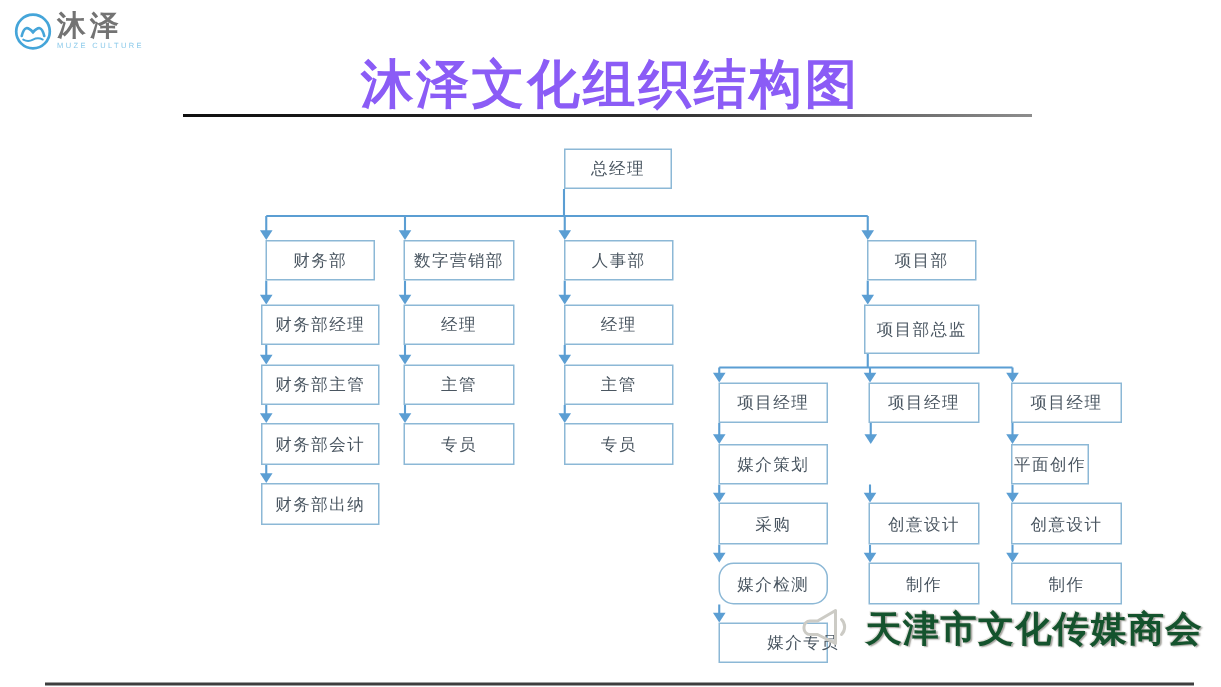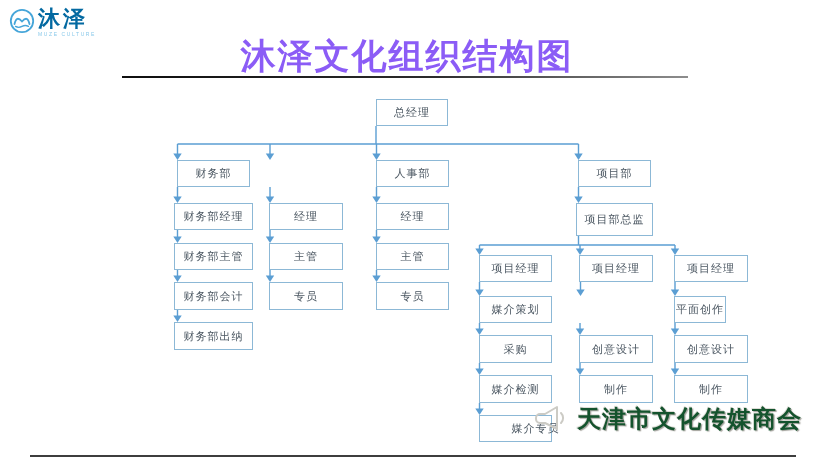--- a/index.html
+++ b/index.html
@@ -3,21 +3,21 @@
 <meta charset="utf-8">
 <style>
   html,body{margin:0;padding:0;background:#fff;}
   .stage{
     position:relative;width:814px;height:458px;background:#ffffff;overflow:hidden;
     font-family:"Liberation Sans","DejaVu Sans",sans-serif;
   }
   
   .logo{position:absolute;top:8px;left:9px;display:flex;align-items:flex-start;gap:3px;}
   .logo-textcol{display:flex;flex-direction:column;line-height:1;}
-  .brand-name{font-size:22px;font-weight:600;color:#0369a1;letter-spacing:3px;}
+  .brand-name{font-size:19px;font-weight:600;color:#737373;letter-spacing:3px;}
   .brand-caption{font-size:5px;color:#8ac9ea;letter-spacing:1.6px;margin-top:2px;}
   
   .page-title{
     position:absolute;top:33px;left:0;width:100%;text-align:center;
     font-size:35px;font-weight:bold;color:#8b5cf6;letter-spacing:2px;
   }
   .title-rule{
     position:absolute;left:122px;top:76px;width:566px;height:2px;
     background:linear-gradient(90deg,#0f0f0f 0%,#2c2c2c 55%,#8d8d8d 100%);
   }
@@ -88,39 +88,40 @@
         <polygon points="177.5,160 173.3,153.5 181.7,153.5" fill="#5b9ed3"></polygon>
         <polygon points="270,160 265.8,153.5 274.2,153.5" fill="#5b9ed3"></polygon>
         <polygon points="376.5,160 372.3,153.5 380.7,153.5" fill="#5b9ed3"></polygon>
         <polygon points="578.5,160 574.3,153.5 582.7,153.5" fill="#5b9ed3"></polygon>
         <polygon points="479.5,255 475.3,248.5 483.7,248.5" fill="#5b9ed3"></polygon>
         <polygon points="580,255 575.8,248.5 584.2,248.5" fill="#5b9ed3"></polygon>
         <polygon points="675,255 670.8,248.5 679.2,248.5" fill="#5b9ed3"></polygon>
       </svg>
       <div class="node" style="left: 340px; top: 99px; width: 72px; height: 27px;">总经理</div>
       <div class="node" style="left: 141px; top: 160px; width: 73px; height: 27px;">财务部</div>
+      <div class="node" style="left: 233px; top: 160px; width: 74px; height: 27px;">数字营销部</div>
       <div class="node" style="left: 340px; top: 160px; width: 73px; height: 27px;">人事部</div>
       <div class="node" style="left: 542px; top: 160px; width: 73px; height: 27px;">项目部</div>
       <div class="node" style="left: 138px; top: 203px; width: 79px; height: 27px;">财务部经理</div>
       <div class="node" style="left: 138px; top: 243px; width: 79px; height: 27px;">财务部主管</div>
       <div class="node" style="left: 138px; top: 282px; width: 79px; height: 28px;">财务部会计</div>
       <div class="node" style="left: 138px; top: 322px; width: 79px; height: 28px;">财务部出纳</div>
       <div class="node" style="left: 233px; top: 203px; width: 74px; height: 27px;">经理</div>
       <div class="node" style="left: 233px; top: 243px; width: 74px; height: 27px;">主管</div>
       <div class="node" style="left: 233px; top: 282px; width: 74px; height: 28px;">专员</div>
       <div class="node" style="left: 340px; top: 203px; width: 73px; height: 27px;">经理</div>
       <div class="node" style="left: 340px; top: 243px; width: 73px; height: 27px;">主管</div>
       <div class="node" style="left: 340px; top: 282px; width: 73px; height: 28px;">专员</div>
       <div class="node" style="left: 540px; top: 203px; width: 77px; height: 33px;">项目部总监</div>
       <div class="node" style="left: 443px; top: 255px; width: 73px; height: 27px;">项目经理</div>
       <div class="node" style="left: 543px; top: 255px; width: 74px; height: 27px;">项目经理</div>
       <div class="node" style="left: 638px; top: 255px; width: 74px; height: 27px;">项目经理</div>
       <div class="node" style="left: 443px; top: 296px; width: 73px; height: 27px;">媒介策划</div>
       <div class="node" style="left: 443px; top: 335px; width: 73px; height: 28px;">采购</div>
-      <div class="node" style="left: 443px; top: 375px; width: 73px; height: 28px;">媒介检测</div>
+      <div class="node" style="left: 443px; top: 375px; width: 73px; height: 28px; border-radius: 10px;">媒介检测</div>
       <div class="node" style="left: 443px; top: 415px; width: 73px; height: 27px; padding-left: 40px;">媒介专员</div>
       <div class="node" style="left: 543px; top: 335px; width: 74px; height: 28px;">创意设计</div>
       <div class="node" style="left: 543px; top: 375px; width: 74px; height: 28px;">制作</div>
       <div class="node" style="left: 638px; top: 296px; width: 52px; height: 27px; font-family: Liberation Mono, monospace;">平面创作</div>
       <div class="node" style="left: 638px; top: 335px; width: 74px; height: 28px;">创意设计</div>
       <div class="node" style="left: 638px; top: 375px; width: 74px; height: 28px;">制作</div>
     </div>
 
   <div class="footer">
     <svg width="38" height="32" viewBox="0 0 38 32">

